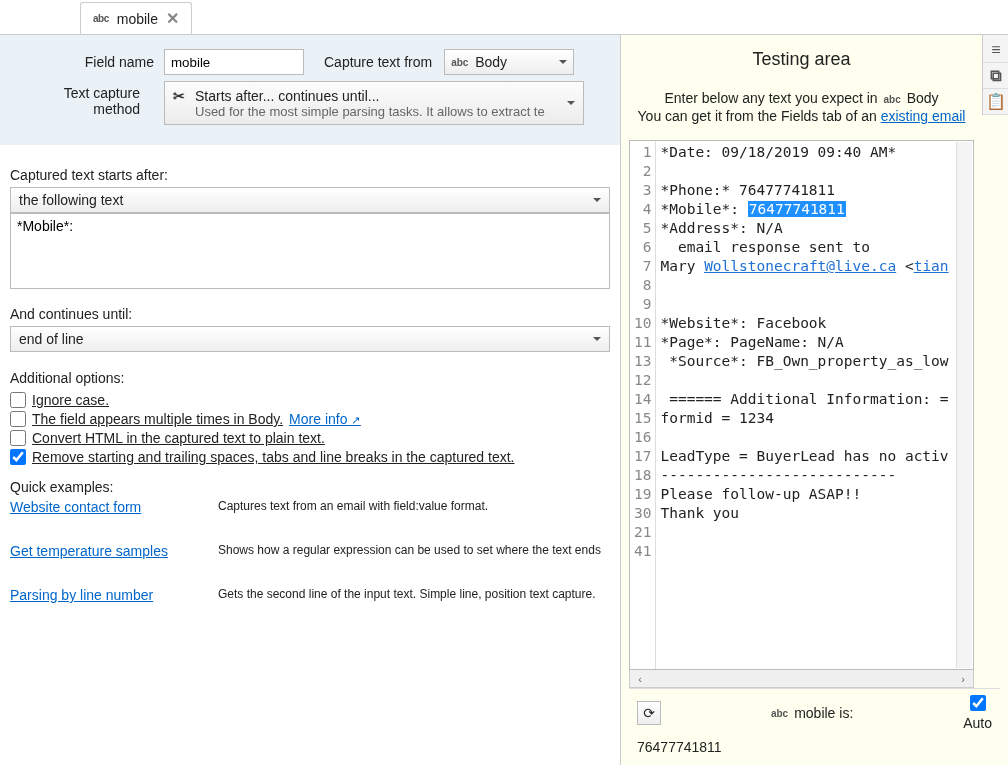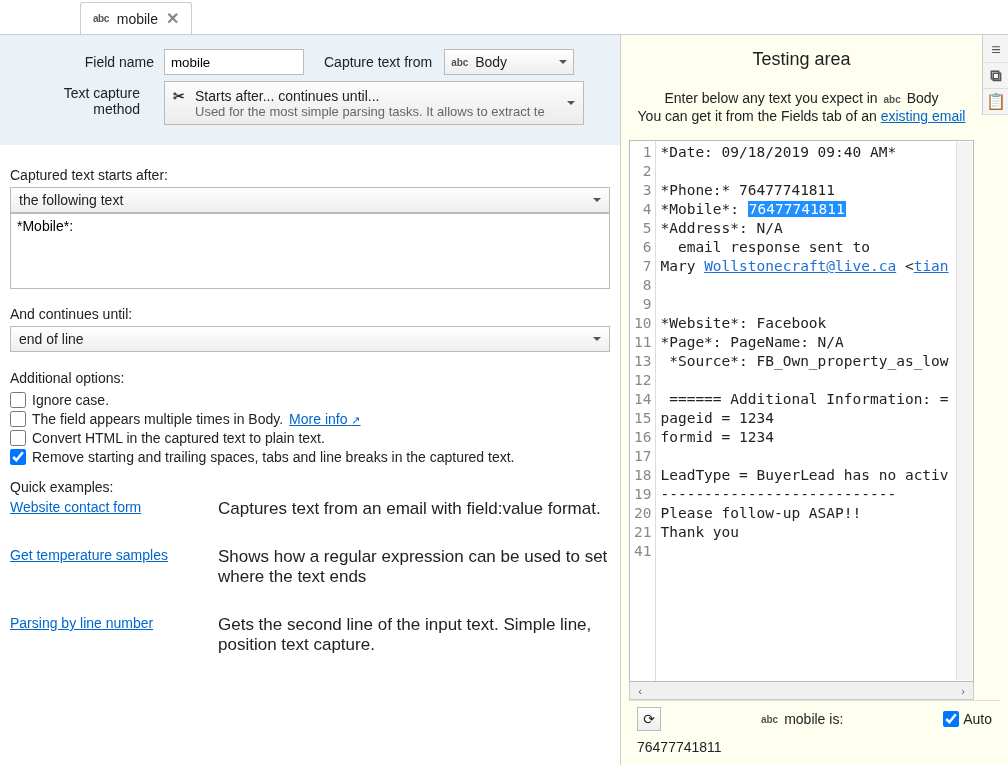--- a/index.html
+++ b/index.html
@@ -23,47 +23,47 @@
 .combo-wide { border: 1px solid #bbb; background: linear-gradient(#fcfcfc,#ececec); min-height:44px; padding: 4px 22px 4px 30px; position: relative; display: flex; flex-direction:column; justify-content:center; width:420px; cursor:pointer;}
 .combo-wide .scissors { position:absolute; left:8px; top:6px; font-weight:bold; color:#333; }
 .combo-wide .arrow { position: absolute; right: 8px; top: 50%; transform: translateY(-50%); width:0;height:0;border-left:4px solid transparent;border-right:4px solid transparent;border-top:4px solid #555; }
 .sub { color: #666; font-size: 13px; white-space:nowrap; overflow:hidden; text-overflow:clip;}
 .left-body { padding: 16px 10px 0 10px; }
 .section-lbl { margin: 6px 0 4px 0; }
 .select-full { width: 100%; height: 26px; border:1px solid #bbb; background: linear-gradient(#fff,#eee); position:relative; padding: 0 24px 0 8px; display:flex; align-items:center; cursor:pointer;}
 .select-full .arrow { position: absolute; right: 8px; top: 50%; transform: translateY(-50%); width:0;height:0;border-left:4px solid transparent;border-right:4px solid transparent;border-top:4px solid #555; }
 .textarea-look { border:1px solid #bbb; width:100%; height:76px; padding:4px 6px; font-family: inherit; font-size:14px; resize:none; background:#fff;}
 .options-lbl { margin-top: 18px; margin-bottom:6px;}
-.cb-row { display:flex; align-items:center; gap:6px; margin: 3px 0; }
+.cb-row { display:flex; align-items:center; gap:6px; margin: 3px 0; text-decoration: underline; }
 .cb { width:16px; height:16px; }
 a.link { color: #0066cc; text-decoration: underline; }
 .ext-icon { font-size:11px; color:#0066cc; }
 .examples-lbl { margin-top:14px; margin-bottom:4px;}
 .ex-grid { display:grid; grid-template-columns: 180px 1fr; column-gap: 8px; row-gap: 6px; gap: 28px; }
-.ex-grid .desc { font-size:17px; }
+.ex-grid .desc { font-size:12px; }
 .right-head { text-align:center; padding: 14px 10px 6px 10px; }
 .right-head h2 { font-weight:normal; font-size:18px; margin-bottom:20px;}
 .right-head p { font-size:14px; margin:2px 0;}
 .right-head .abc-inline { font-size:10px; font-weight:bold; color:#555; padding:0 2px;}
 .code-wrap { position:relative; flex:1; margin: 8px 8px 0 8px; display:flex; overflow:hidden;}
 .code-area { flex:1; border:1px solid #bbb; background:#fff; display:flex; overflow:hidden; font-family: Consolas, monospace; font-size:14.5px; position:relative;}
 .gutter { background:#fff; border-right:1px solid #ddd; text-align:right; color:#888; padding: 2px 4px; line-height:19px; user-select:none; min-width:22px;}
 .code-body { flex:1; padding:2px 4px; line-height:19px; overflow:hidden; position:relative; white-space:nowrap;}
 .code-body .line { height:19px; white-space:pre; overflow:hidden;}
 .hl { background:#1e90ff; color:#fff; padding:0 1px;}
 .code-link { color:#1e6fd6; text-decoration:underline;}
 .hscroll { height:18px; background:#f0f0f0; border:1px solid #ccc; border-top:none; display:flex; align-items:center; justify-content:space-between; padding:0 2px;}
 .hscroll .sbtn { width:16px; text-align:center; color:#666; cursor:pointer; font-size:11px;}
 .vscroll { position:absolute; right:1px; top:1px; bottom:1px; width:16px; background:#f4f4f4; border-left:1px solid #ddd;}
 .right-toolbar { position:absolute; right:0; top:0; width:26px; background:#f4f4f4; border-left:1px solid #ccc; display:flex; flex-direction:column; padding-top:2px;}
 .right-toolbar .tbtn { width:26px; height:26px; display:flex; align-items:center; justify-content:center; border-bottom:1px solid #ddd; cursor:pointer; color:#555; font-size:16px; font-weight:bold;}
 .result-row { display:flex; align-items:center; padding: 6px 8px; gap:10px; border-top: 1px solid #ddd; margin:0 8px;}
 .refresh-btn { width:24px; height:24px; border:1px solid #bbb; background:linear-gradient(#fff,#eee); display:flex; align-items:center; justify-content:center; cursor:pointer;}
 .result-label-wrap { flex:1; display:flex; align-items:center; justify-content:center; gap:6px;}
-.auto-wrap { display:flex; align-items:center; gap:4px;}
+.auto-wrap { display:flex; align-items:center; gap:4px;flex-direction:column;}
 .result-val { padding: 2px 8px 10px 8px; margin:0 8px;}
 </style>
 </head>
 <body>
 
 <div class="tab-row">
   <div class="tab">
     <span class="abc">abc</span>
     <span>mobile</span>
     <span class="close">✕</span>
@@ -174,40 +174,39 @@
             <div>10</div>
             <div>11</div>
             <div>13</div>
             <div>12</div>
             <div>14</div>
             <div>15</div>
             <div>16</div>
             <div>17</div>
             <div>18</div>
             <div>19</div>
-            <div>20</div>
+            <div>30</div>
             <div>21</div>
             <div>41</div>
           </div>
         <div class="code-body" id="code-body">
             <div class="line">*Date: 09/18/2019 09:40 AM*</div>
             <div class="line"></div>
             <div class="line">*Phone:* 76477741811</div>
             <div class="line"><span>*Mobile*: </span><span class="hl">76477741811</span></div>
             <div class="line">*Address*: N/A</div>
             <div class="line">  email response sent to</div>
             <div class="line"><span>Mary </span><span class="code-link">Wollstonecraft@live.ca</span><span> &lt;</span><span class="code-link">tian</span></div>
             <div class="line"></div>
             <div class="line"></div>
             <div class="line">*Website*: Facebook</div>
             <div class="line">*Page*: PageName: N/A</div>
             <div class="line"> *Source*: FB_Own_property_as_low</div>
             <div class="line"></div>
             <div class="line"> ====== Additional Information: =</div>
-            <div class="line">pageid = 1234</div>
             <div class="line">formid = 1234</div>
             <div class="line"></div>
             <div class="line">LeadType = BuyerLead has no activ</div>
             <div class="line">---------------------------</div>
             <div class="line">Please follow-up ASAP!!</div>
             <div class="line">Thank you</div>
           </div>
         <div class="vscroll"></div>
       </div>
     </div>

